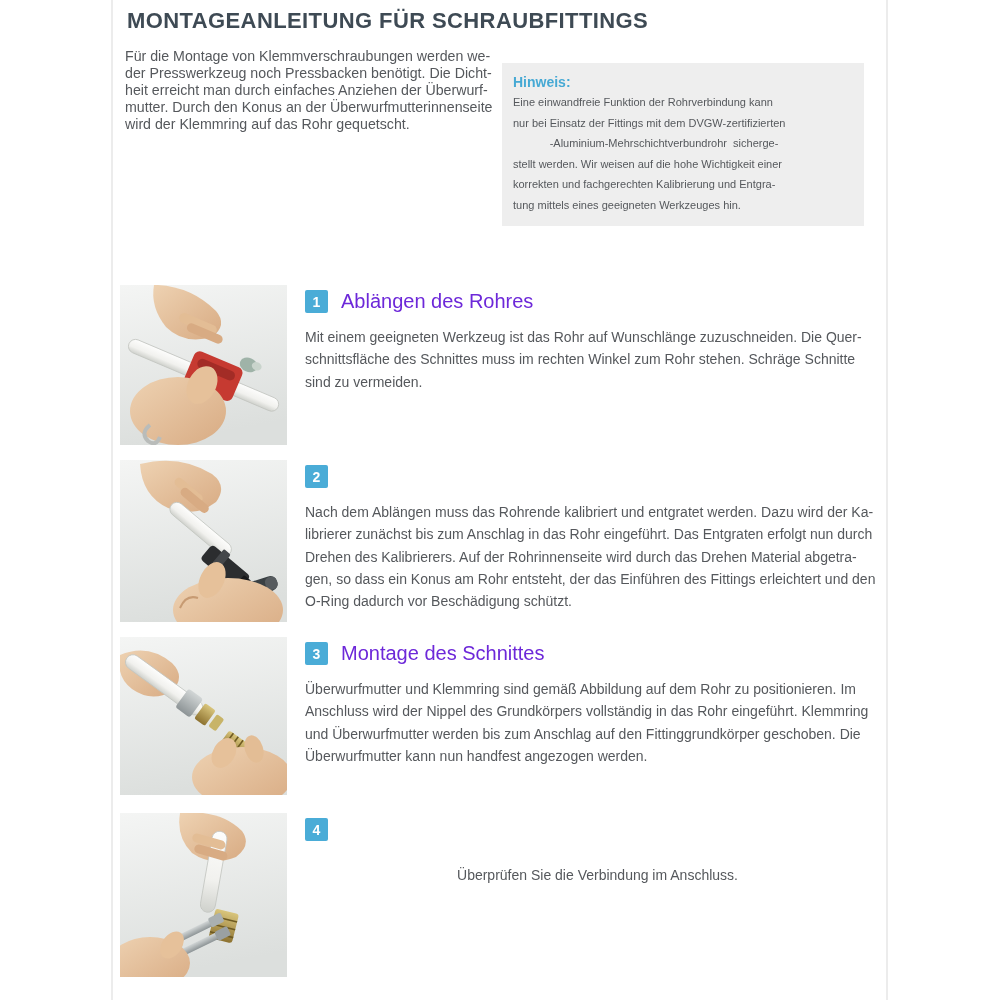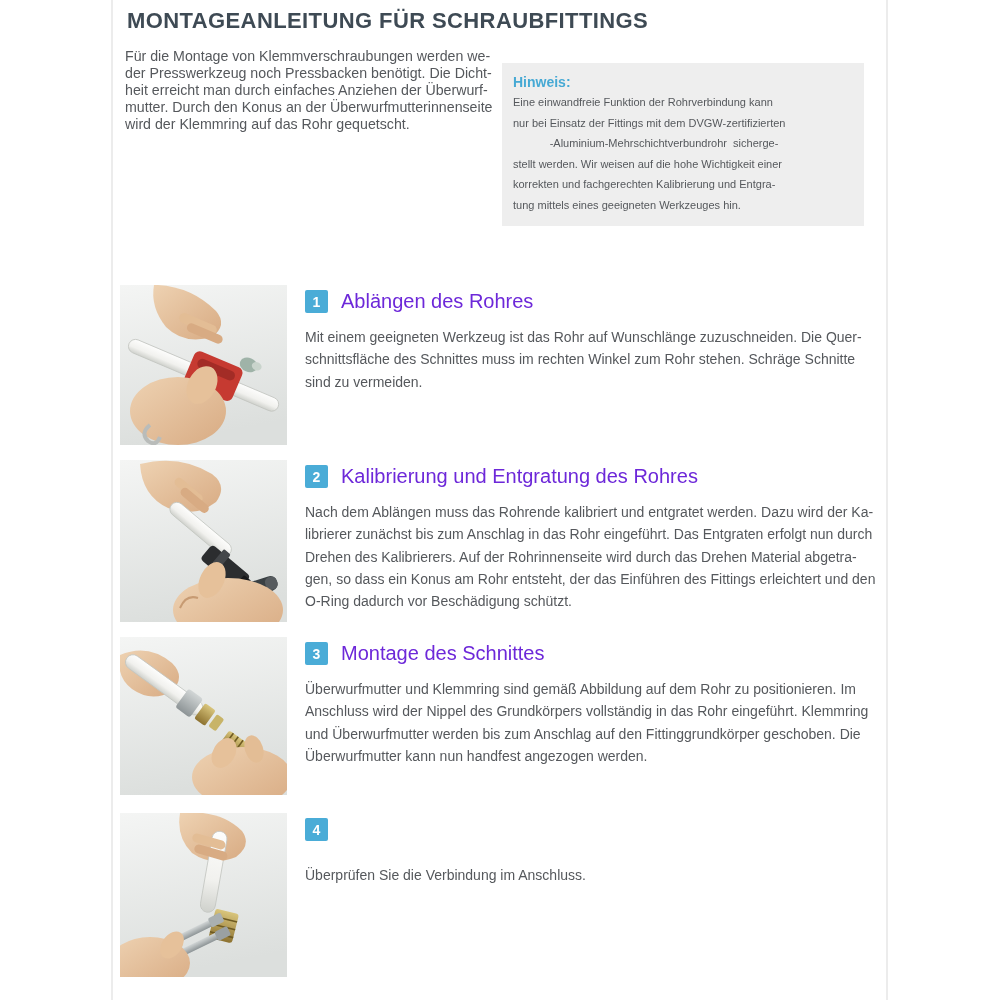--- a/index.html
+++ b/index.html
@@ -22,21 +22,21 @@
 
   .step{position:absolute;left:120px;width:770px;}
   .photo{position:absolute;left:0;top:0;display:block;}
   .step-body{margin-left:185px;}
   .step-head{display:flex;align-items:center;height:23px;margin-top:5px;}
   .badge{display:inline-flex;align-items:center;justify-content:center;width:23px;height:23px;
          background:#4aacd7;color:#ffffff;font-size:14px;font-weight:bold;border-radius:2px;flex:0 0 23px;}
   .step-title{margin:0 0 0 13px;font-size:20px;font-weight:normal;color:#6d28d9;line-height:23px;white-space:pre;}
   .step-text{margin:13px 0 0 0;font-size:14px;line-height:22.3px;white-space:pre;color:#55585c;}
   .step-text.second{margin-top:14px;}
-  .step-text.second-wide{margin-top:23px;}
+  .step-text.second-wide{margin-top:23px;text-align:center;}
 </style>
 </head>
 <body>
 
 <div id="page">
   <div class="edge left"></div>
   <div class="edge right"></div>
 
   <h1 class="doc-title">MONTAGEANLEITUNG FÜR SCHRAUBFITTINGS</h1>
 
@@ -130,21 +130,20 @@
         <rect x="112" y="121" width="46" height="15" rx="7" fill="#3a4043"></rect>
         <rect x="146" y="122" width="12" height="13" rx="5" fill="#565b5e"></rect>
       </g>
       <ellipse cx="108" cy="150" rx="55" ry="32" fill="url(#skinGrad)"></ellipse>
       <ellipse cx="92" cy="120" rx="12" ry="19" transform="rotate(26 92 120)" fill="#e6c19a"></ellipse>
       <path d="M60,148 q6,-14 18,-10" fill="none" stroke="#c79b73" stroke-width="2"></path>
     </svg>
     <div class="step-body">
       <div class="step-head">
         <span class="badge">2</span>
-        <h2 class="step-title">Kalibrierung und Entgratung des Rohres</h2>
       </div>
       <p class="step-text">Nach dem Ablängen muss das Rohrende kalibriert und entgratet werden. Dazu wird der Ka-
 librierer zunächst bis zum Anschlag in das Rohr eingeführt. Das Entgraten erfolgt nun durch
 Drehen des Kalibrierers. Auf der Rohrinnenseite wird durch das Drehen Material abgetra-
 gen, so dass ein Konus am Rohr entsteht, der das Einführen des Fittings erleichtert und den
 O-Ring dadurch vor Beschädigung schützt.</p>
     </div>
   </section>
 
   <section class="step" style="top:637px">

